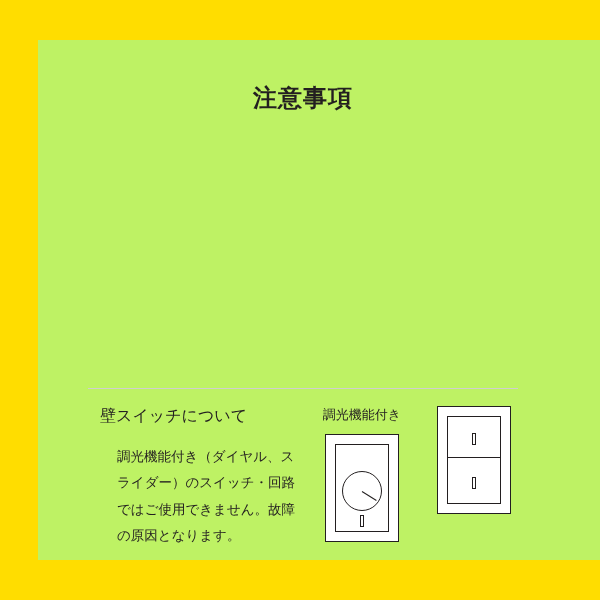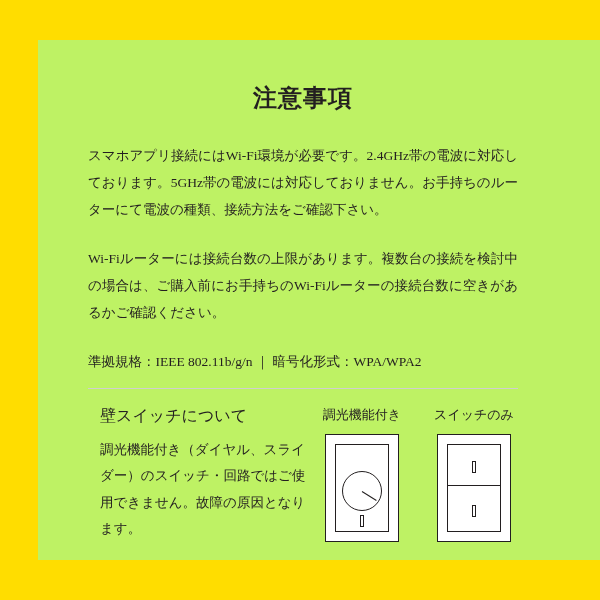--- a/index.html
+++ b/index.html
@@ -81,21 +81,21 @@
   .lower-head {
     font-size: 16px;
     color: #231f20;
     margin: 0 0 10px 0;
     font-family: "Liberation Serif", serif;
   }
   .lower-text {
     font-size: 13.5px;
     line-height: 1.95;
     color: #231f20;
-    margin: 0;
+    margin: 17px;
     font-family: "Liberation Serif", serif;
   }
   .fig {
     position: absolute;
     top: 0;
     width: 92px;
     text-align: center;
   }
   .fig.dimmer { left: 228px; }
   .fig.switch { left: 340px; }
@@ -176,25 +176,20 @@
 </style>
 </head>
 <body>
 
 <div class="page">
   <div class="card">
     <div class="inner">
 
       <h1 class="title">注意事項</h1>
 
-      <div class="body-block">
-        <p>スマホアプリ接続にはWi-Fi環境が必要です。2.4GHz帯の電波に対応しております。5GHz帯の電波には対応しておりません。お手持ちのルーターにて電波の種類、接続方法をご確認下さい。</p>
-        <p>Wi-Fiルーターには接続台数の上限があります。複数台の接続を検討中の場合は、ご購入前にお手持ちのWi-Fiルーターの接続台数に空きがあるかご確認ください。</p>
-        <p class="spec">準拠規格：IEEE 802.11b/g/n ｜ 暗号化形式：WPA/WPA2</p>
-      </div>
 
       <div class="divider"></div>
 
       <div class="lower">
         <div class="lower-left">
           <div class="lower-head">壁スイッチについて</div>
           <p class="lower-text">調光機能付き（ダイヤル、スライダー）のスイッチ・回路ではご使用できません。故障の原因となります。</p>
         </div>
 
         <div class="fig dimmer">
@@ -203,21 +198,20 @@
             <div class="plate-inner">
               <div class="dial">
                 <div class="dial-notch"></div>
               </div>
             </div>
             <div class="plate-slot"></div>
           </div>
         </div>
 
         <div class="fig switch">
-          <div class="fig-label">スイッチのみ</div>
           <div class="plate">
             <div class="plate-inner">
               <div class="hsplit"></div>
               <div class="rocker-mark top"></div>
               <div class="rocker-mark bottom"></div>
             </div>
           </div>
         </div>
       </div>
 

